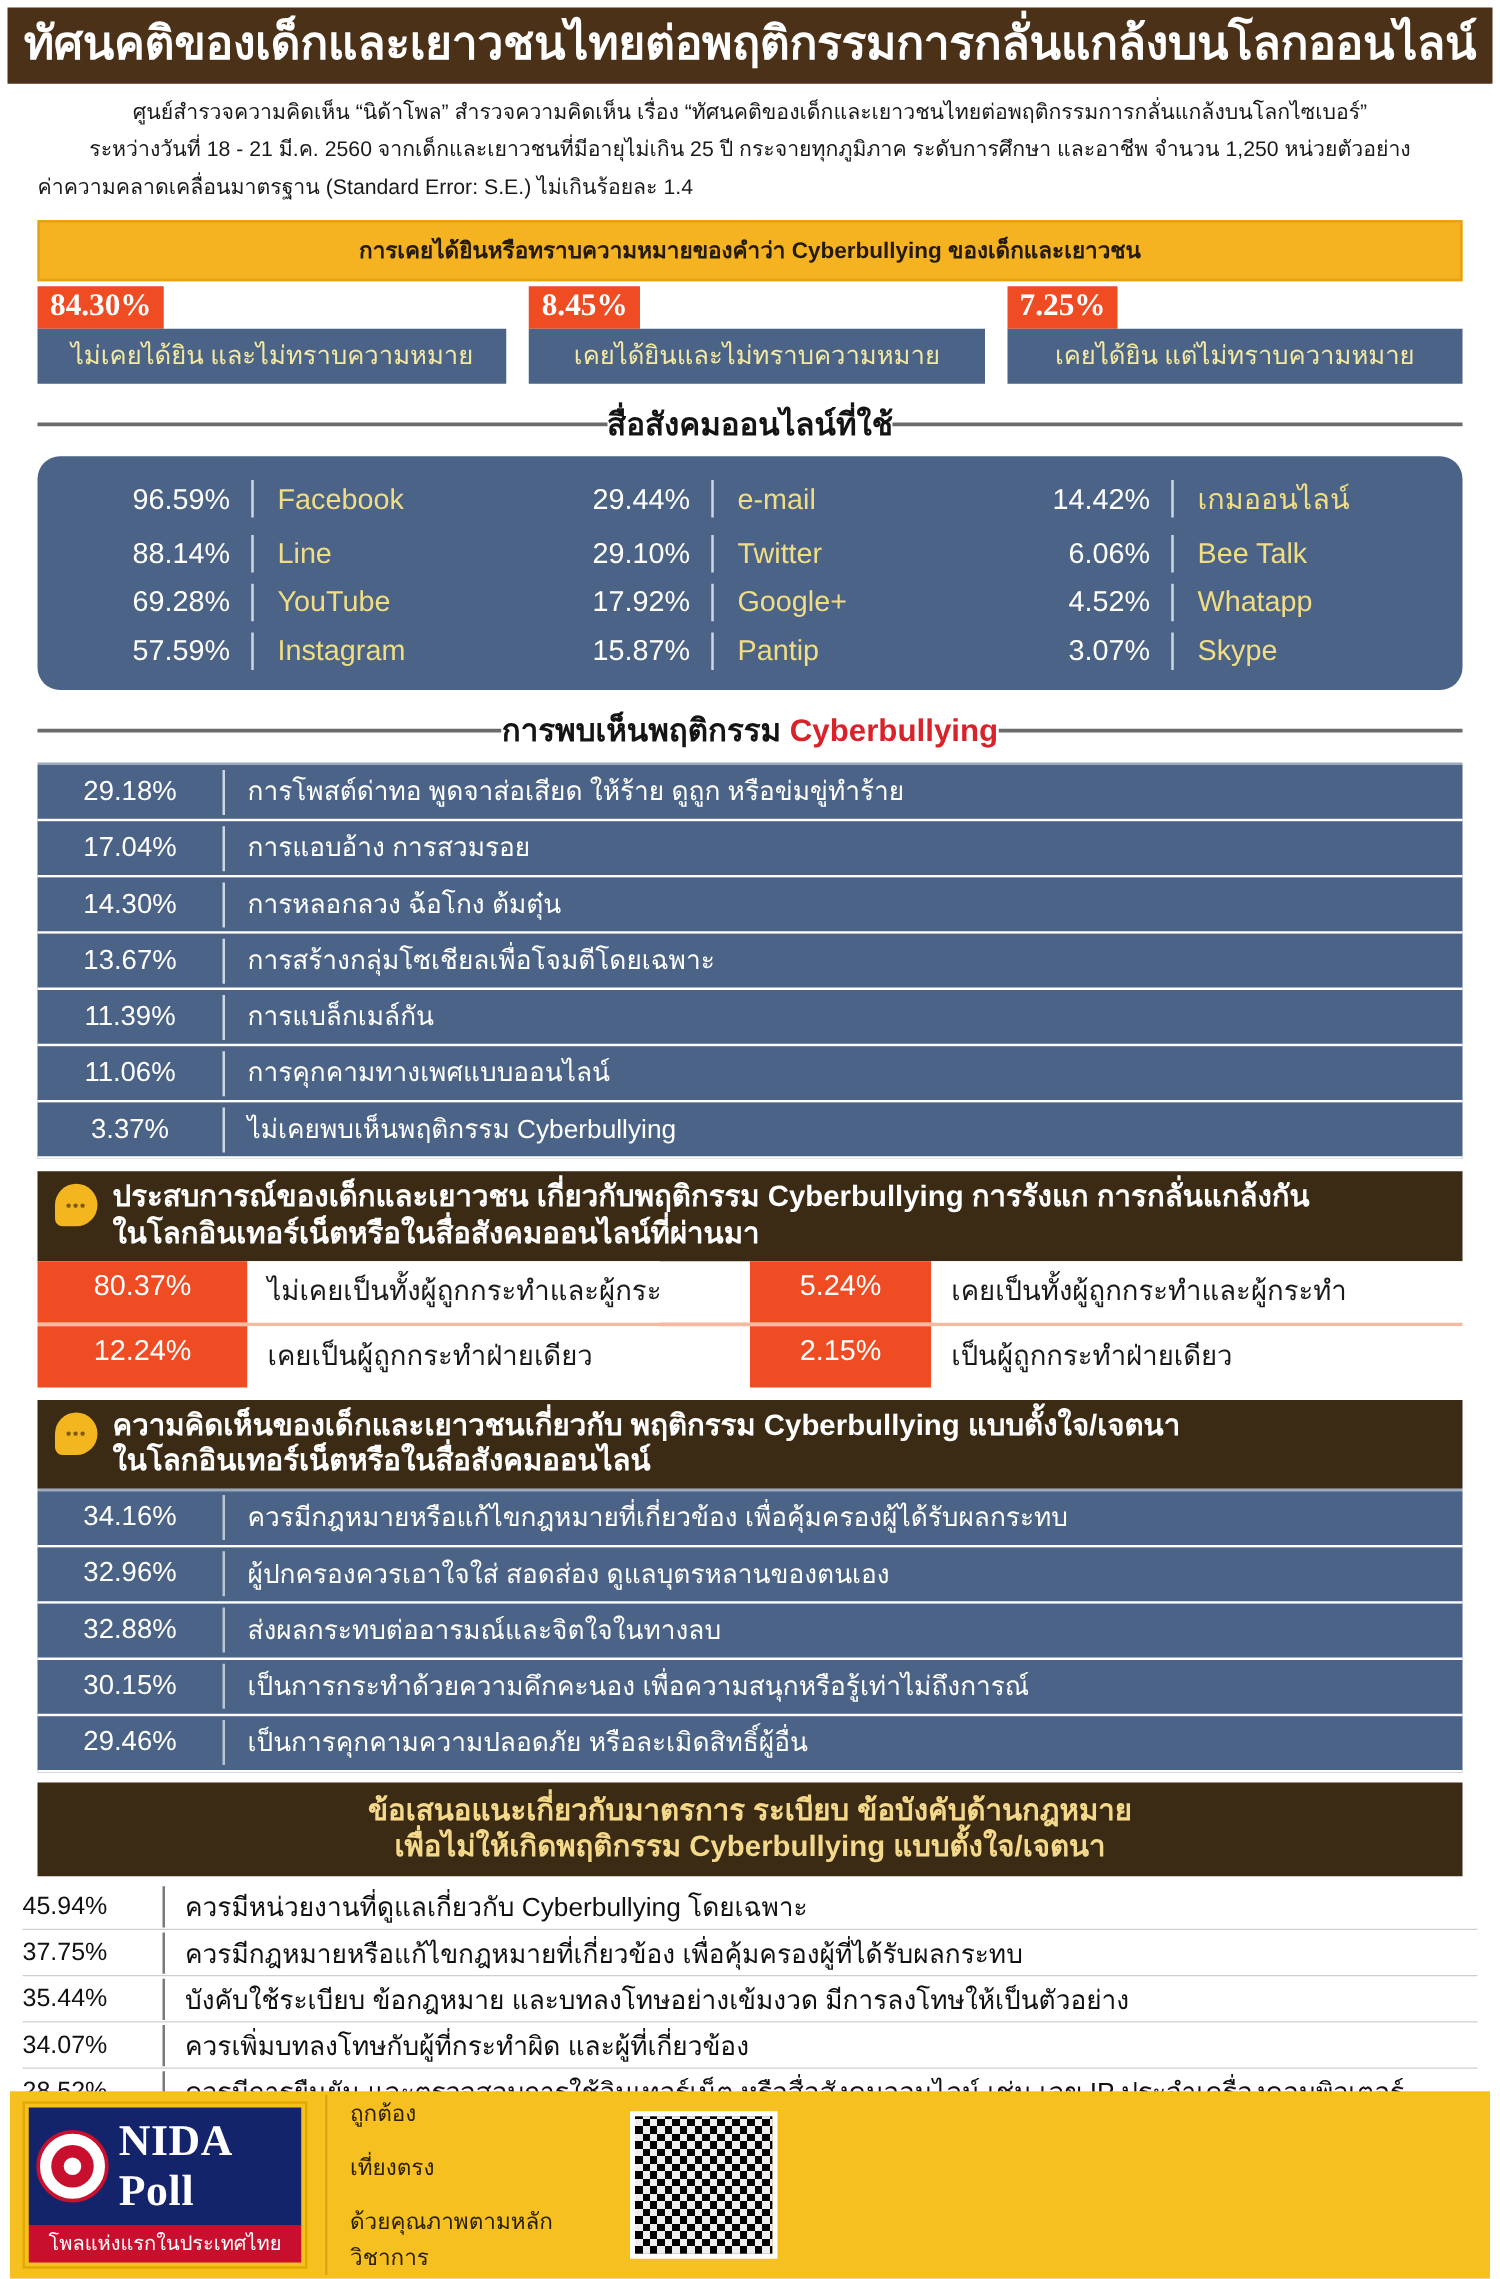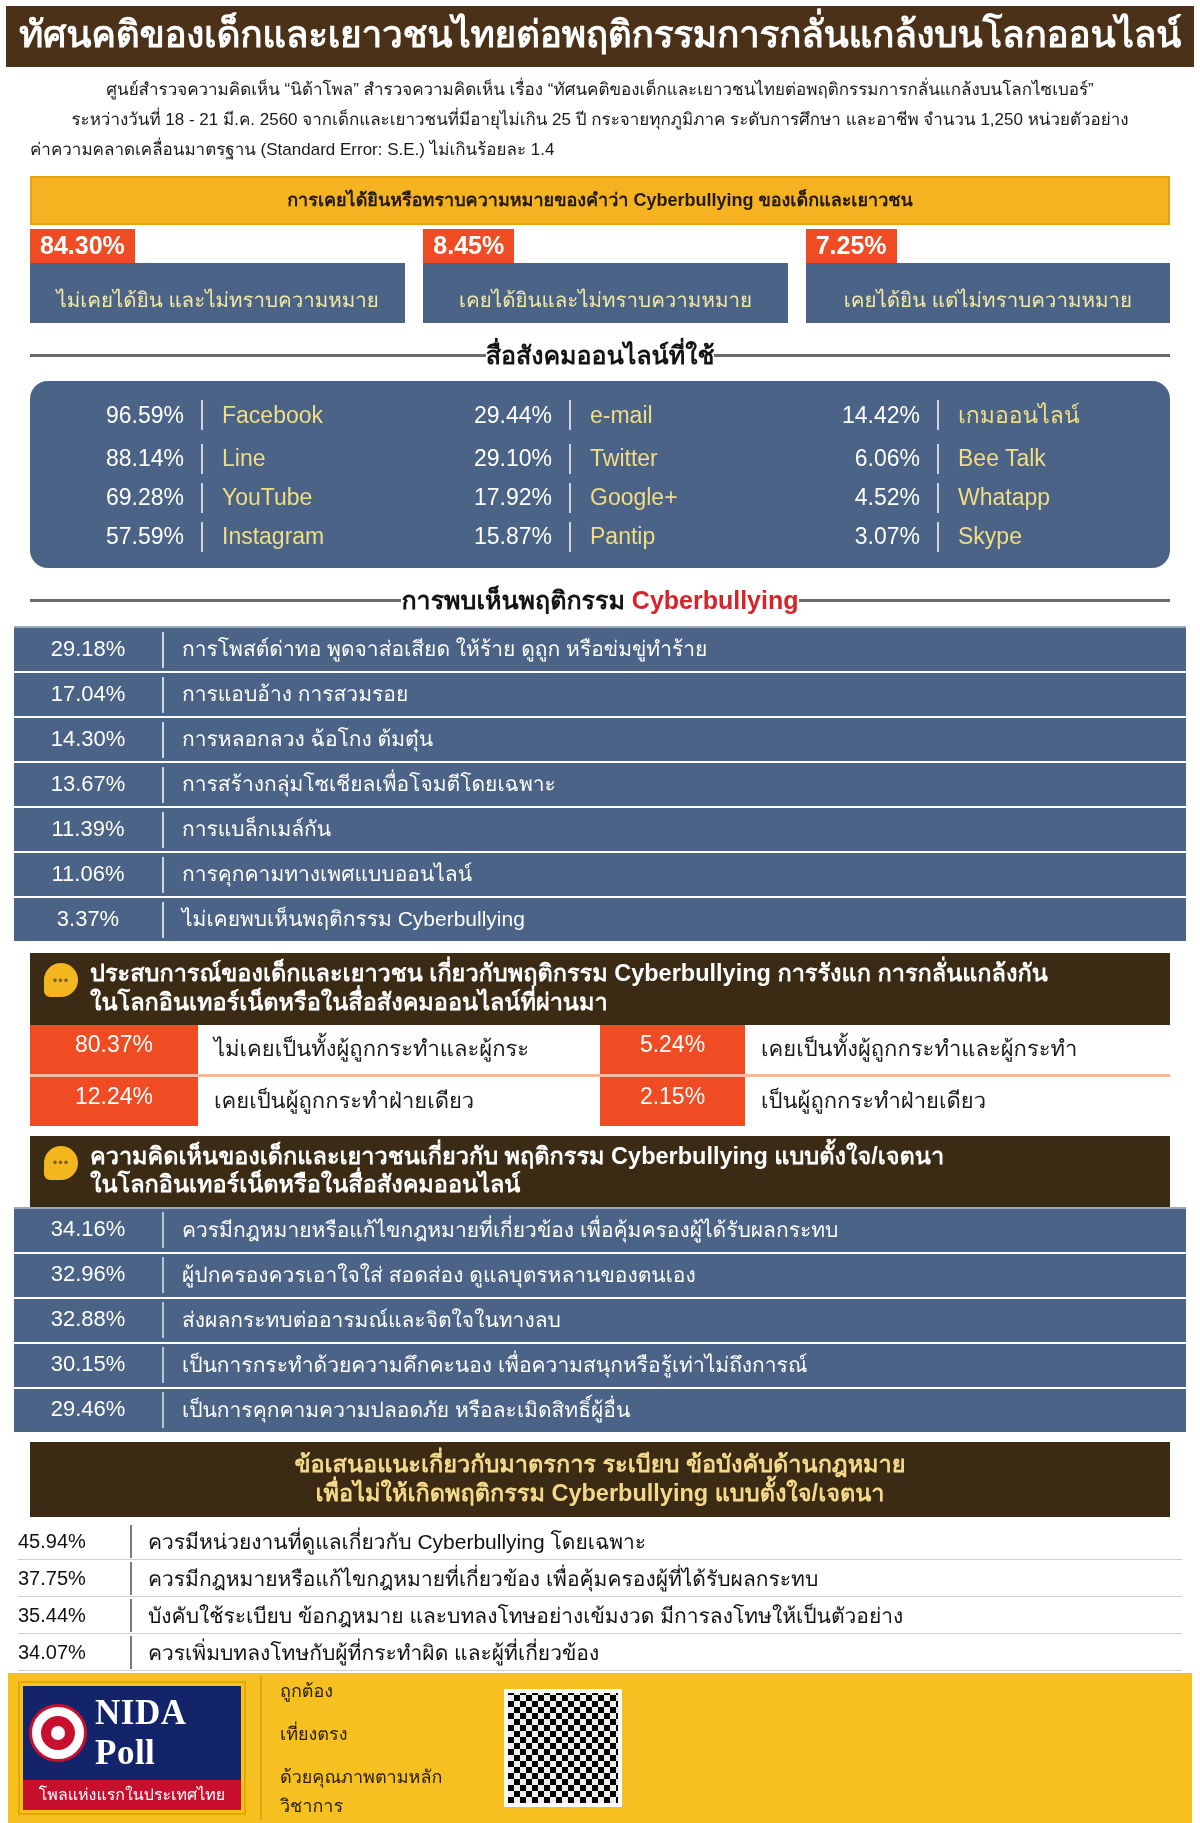--- a/index.html
+++ b/index.html
@@ -52,38 +52,38 @@
     margin: 6px 30px 0 30px;
     border: 2px solid #e6a210;
   }
 
   
   .awareness {
     display: flex;
     margin: 4px 30px 0 30px;
     gap: 18px;
   }
-  .aw-col { flex: 1; display: flex; flex-direction: column; }
+  .aw-col { flex: 1; display: flex; flex-direction: column; font-family: Liberation Serif, serif; }
   .aw-col.c1 { flex: 1.02; }
   .aw-col.c2 { flex: 0.99; }
   .aw-col.c3 { flex: 0.99; }
   .aw-pct {
     background: #ef4c23;
     color: #ffffff;
     font-size: 25px;
     font-weight: bold;
     padding: 2px 10px 4px 10px;
     align-self: flex-start;
     line-height: 1.15;
   }
   .aw-label {
     background: #4a6386;
     color: #f3e9a0;
     font-size: 20.5px;
-    padding: 20px 10px 7px 10px;
+    padding: 4px 10px 7px 10px;
     text-align: center;
     white-space: nowrap;
     overflow: hidden;
   }
 
   
   .rule-head {
     display: flex;
     align-items: center;
     margin: 12px 30px 6px 30px;
@@ -119,21 +119,21 @@
   }
   .sg-sep { width: 2px; height: 30px; background: #cdd7e4; justify-self: center; }
   .sg-name {
     color: #f0dd84;
     font-size: 23px;
     padding: 6px 0 6px 16px;
     white-space: nowrap;
   }
 
   
-  .blue-table { margin: 0 14px; border-top: 2px solid #9aa9bd; }
+  .blue-table { margin: 0 30px; border-top: 2px solid #9aa9bd; }
   .bt-row {
     display: flex;
     background: #4a6386;
     border-bottom: 2px solid #ffffff;
     align-items: center;
     min-height: 36px;
   }
   .bt-pct {
     width: 150px;
     flex: 0 0 150px;

